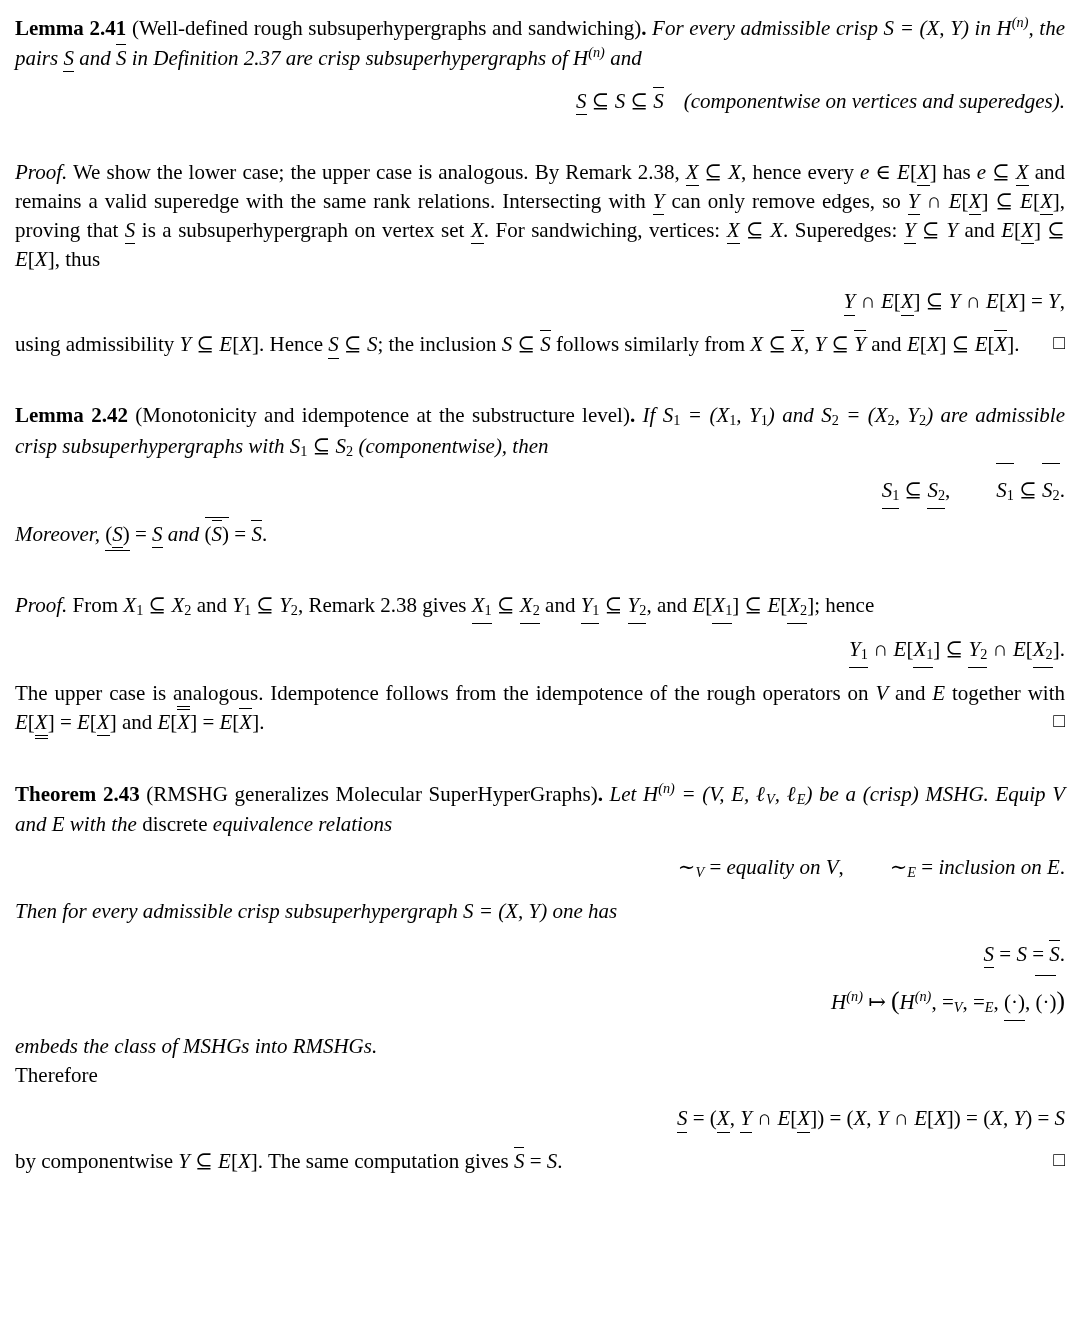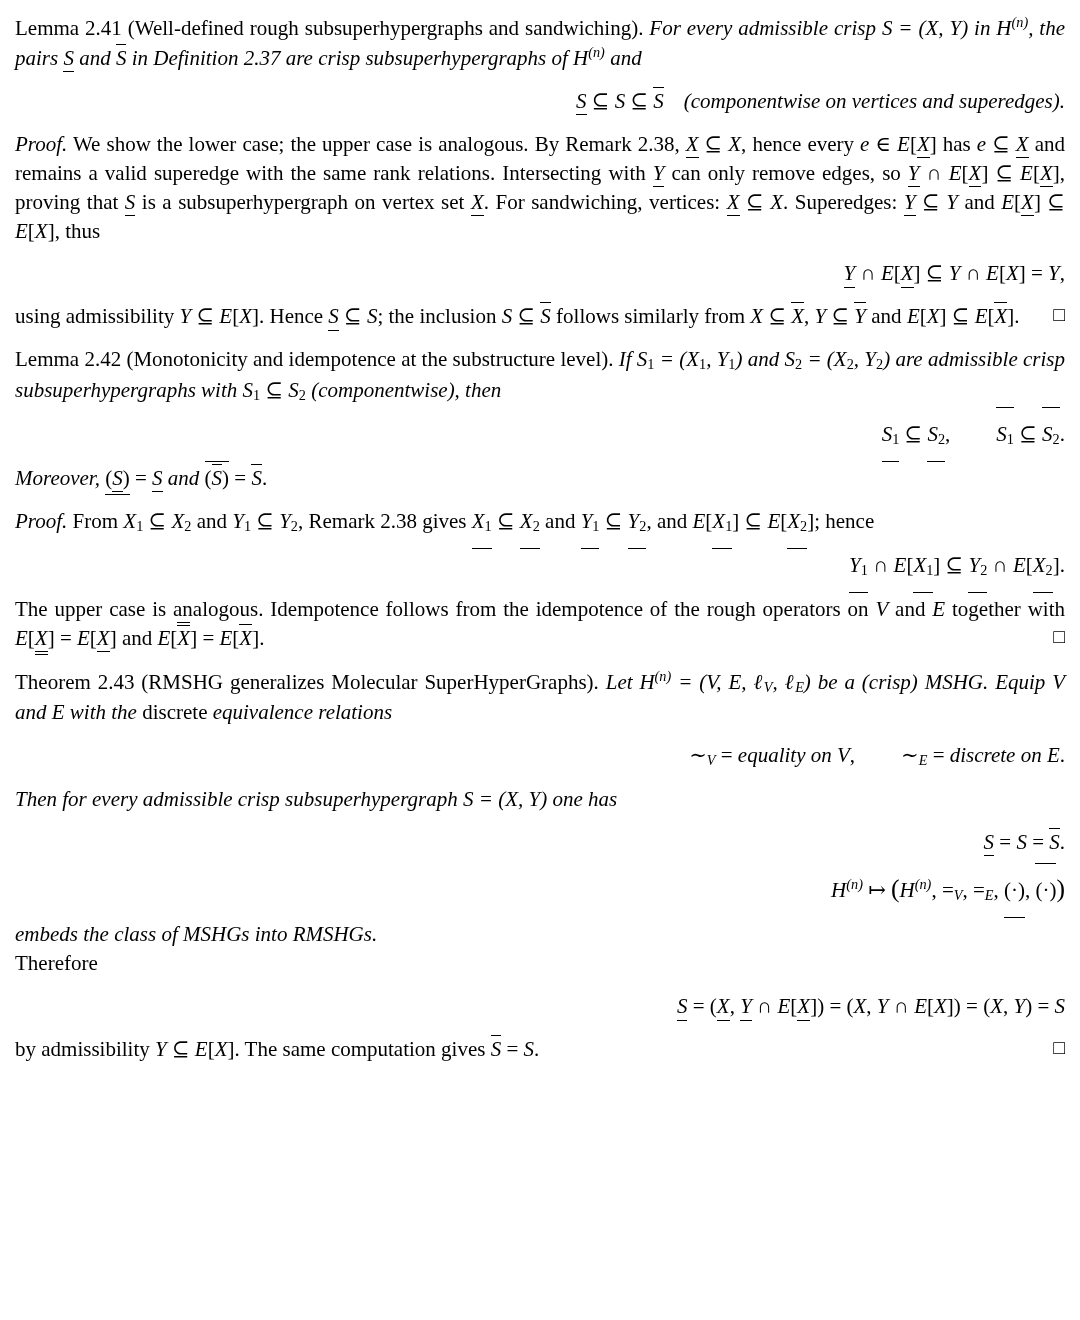--- a/index.html
+++ b/index.html
@@ -7,27 +7,27 @@
     width:1080px;
     color:#000;
     font-family:"Liberation Serif","DejaVu Serif",serif;
     font-size:21px;
     line-height:1.38;
     -webkit-font-smoothing:antialiased;
   }
   .doc{padding:13px 15px 8px 15px;}
   .para{text-align:justify;margin:0;}
   .display{text-align:right;margin:14px 0;}
-  .sec{margin-top:14px;}
+  .sec{margin-top:42px;}
   .after-gap{margin-top:10px;font-family:Liberation Serif, serif;}
 
   
-  .s-b{font-weight:400;}
+  .s-b{font-weight:700;}
   .s-i{font-style:italic;}
-  .s-u{border-bottom:1.4px solid currentColor;padding-bottom:15px;}
+  .s-u{border-bottom:1.4px solid currentColor;padding-bottom:6px;}
   .s-o{border-top:1.4px solid currentColor;padding-top:14px;}
   .s-iu{font-style:italic;border-bottom:1.4px solid currentColor;padding-bottom:1.5px;}
   .s-io{font-style:italic;border-top:1.4px solid currentColor;padding-top:1px;}
   .s-iuu{font-style:italic;border-bottom:4px double currentColor;padding-bottom:1px;}
   .s-ioo{font-style:italic;border-top:4px double currentColor;}
   .s-gu{border-bottom:1.4px solid currentColor;padding-bottom:4.5px;}
   .s-go{border-top:1.4px solid currentColor;padding-top:3.5px;}
   .s-sub{font-size:0.68em;vertical-align:-0.24em;}
   .s-isub{font-size:0.68em;vertical-align:-0.24em;font-style:italic;}
   .s-isup{font-size:0.68em;vertical-align:0.55em;font-style:italic;}
@@ -45,21 +45,21 @@
   <div class="para sec"><span class="s-i">Proof.</span><span> We show the lower case; the upper case is analogous. By Remark 2.38, </span><span class="s-iu">X</span><span> ⊆ </span><span class="s-i">X</span><span>, hence every </span><span class="s-i">e</span><span> ∈ </span><span class="s-i">E</span><span>[</span><span class="s-iu">X</span><span>] has </span><span class="s-i">e</span><span> ⊆ </span><span class="s-iu">X</span><span> and remains a valid superedge with the same rank relations.  Intersecting with </span><span class="s-iu">Y</span><span> can only remove edges, so </span><span class="s-iu">Y</span><span> ∩ </span><span class="s-i">E</span><span>[</span><span class="s-iu">X</span><span>] ⊆ </span><span class="s-i">E</span><span>[</span><span class="s-iu">X</span><span>], proving that </span><span class="s-iu">S</span><span> is a subsuperhypergraph on vertex set </span><span class="s-iu">X</span><span>.  For sandwiching, vertices: </span><span class="s-iu">X</span><span> ⊆ </span><span class="s-i">X</span><span>.  Superedges: </span><span class="s-iu">Y</span><span> ⊆ </span><span class="s-i">Y</span><span> and </span><span class="s-i">E</span><span>[</span><span class="s-iu">X</span><span>] ⊆ </span><span class="s-i">E</span><span>[</span><span class="s-i">X</span><span>], thus</span></div>
   <div class="display"><span class="s-iu">Y</span><span> ∩ </span><span class="s-i">E</span><span>[</span><span class="s-iu">X</span><span>] ⊆ </span><span class="s-i">Y</span><span> ∩ </span><span class="s-i">E</span><span>[</span><span class="s-i">X</span><span>] = </span><span class="s-i">Y</span><span>,</span></div>
   <div class="para"><span>using admissibility </span><span class="s-i">Y</span><span> ⊆ </span><span class="s-i">E</span><span>[</span><span class="s-i">X</span><span>].  Hence </span><span class="s-iu">S</span><span> ⊆ </span><span class="s-i">S</span><span>; the inclusion </span><span class="s-i">S</span><span> ⊆ </span><span class="s-io">S</span><span> follows similarly from </span><span class="s-i">X</span><span> ⊆ </span><span class="s-io">X</span><span>, </span><span class="s-i">Y</span><span> ⊆ </span><span class="s-io">Y</span><span> and </span><span class="s-i">E</span><span>[</span><span class="s-i">X</span><span>] ⊆ </span><span class="s-i">E</span><span>[</span><span class="s-io">X</span><span>].</span><span class="s-qed">□</span></div>
   <div class="para sec"><span class="s-b">Lemma 2.42</span><span> (Monotonicity and idempotence at the substructure level)</span><span class="s-b">.</span><span class="s-i"> If </span><span class="s-i">S</span><span class="s-sub">1</span><span class="s-i"> = (</span><span class="s-i">X</span><span class="s-sub">1</span><span class="s-i">, </span><span class="s-i">Y</span><span class="s-sub">1</span><span class="s-i">) and </span><span class="s-i">S</span><span class="s-sub">2</span><span class="s-i"> = (</span><span class="s-i">X</span><span class="s-sub">2</span><span class="s-i">, </span><span class="s-i">Y</span><span class="s-sub">2</span><span class="s-i">) are admissible crisp subsuperhypergraphs with </span><span class="s-i">S</span><span class="s-sub">1</span><span> ⊆ </span><span class="s-i">S</span><span class="s-sub">2</span><span class="s-i"> (componentwise), then</span></div>
   <div class="display"><span class="s-u"><span class="s-i">S</span><span class="s-sub">1</span></span><span> ⊆ </span><span class="s-u"><span class="s-i">S</span><span class="s-sub">2</span></span><span>,</span><span class="s-gap"></span><span class="s-o"><span class="s-i">S</span><span class="s-sub">1</span></span><span> ⊆ </span><span class="s-o"><span class="s-i">S</span><span class="s-sub">2</span></span><span>.</span></div>
   <div class="para after-gap"><span class="s-i">Moreover, </span><span class="s-gu"><span>(</span><span class="s-iu">S</span><span>)</span></span><span> = </span><span class="s-iu">S</span><span class="s-i"> and </span><span class="s-go"><span>(</span><span class="s-io">S</span><span>)</span></span><span> = </span><span class="s-io">S</span><span>.</span></div>
   <div class="para sec"><span class="s-i">Proof.</span><span> From </span><span class="s-i">X</span><span class="s-sub">1</span><span> ⊆ </span><span class="s-i">X</span><span class="s-sub">2</span><span> and </span><span class="s-i">Y</span><span class="s-sub">1</span><span> ⊆ </span><span class="s-i">Y</span><span class="s-sub">2</span><span>, Remark 2.38 gives </span><span class="s-u"><span class="s-i">X</span><span class="s-sub">1</span></span><span> ⊆ </span><span class="s-u"><span class="s-i">X</span><span class="s-sub">2</span></span><span> and </span><span class="s-u"><span class="s-i">Y</span><span class="s-sub">1</span></span><span> ⊆ </span><span class="s-u"><span class="s-i">Y</span><span class="s-sub">2</span></span><span>, and </span><span class="s-i">E</span><span>[</span><span class="s-u"><span class="s-i">X</span><span class="s-sub">1</span></span><span>] ⊆ </span><span class="s-i">E</span><span>[</span><span class="s-u"><span class="s-i">X</span><span class="s-sub">2</span></span><span>]; hence</span></div>
   <div class="display"><span class="s-u"><span class="s-i">Y</span><span class="s-sub">1</span></span><span> ∩ </span><span class="s-i">E</span><span>[</span><span class="s-u"><span class="s-i">X</span><span class="s-sub">1</span></span><span>] ⊆ </span><span class="s-u"><span class="s-i">Y</span><span class="s-sub">2</span></span><span> ∩ </span><span class="s-i">E</span><span>[</span><span class="s-u"><span class="s-i">X</span><span class="s-sub">2</span></span><span>].</span></div>
   <div class="para"><span>The upper case is analogous.  Idempotence follows from the idempotence of the rough operators on </span><span class="s-i">V</span><span> and </span><span class="s-i">E</span><span> together with </span><span class="s-i">E</span><span>[</span><span class="s-iuu">X</span><span>] = </span><span class="s-i">E</span><span>[</span><span class="s-iu">X</span><span>] and </span><span class="s-i">E</span><span>[</span><span class="s-ioo">X</span><span>] = </span><span class="s-i">E</span><span>[</span><span class="s-io">X</span><span>].</span><span class="s-qed">□</span></div>
   <div class="para sec"><span class="s-b">Theorem 2.43</span><span> (RMSHG generalizes Molecular SuperHyperGraphs)</span><span class="s-b">.</span><span class="s-i"> Let H</span><span class="s-isup">(n)</span><span class="s-i"> = (</span><span class="s-i">V</span><span class="s-i">, </span><span class="s-i">E</span><span class="s-i">, </span><span class="s-i">ℓ</span><span class="s-isub">V</span><span class="s-i">, </span><span class="s-i">ℓ</span><span class="s-isub">E</span><span class="s-i">) be a (crisp) MSHG. Equip V and E with the </span><span>discrete</span><span class="s-i"> equivalence relations</span></div>
-  <div class="display"><span>∼</span><span class="s-isub">V</span><span> = </span><span class="s-i">equality on V</span><span>,</span><span class="s-gap"></span><span>∼</span><span class="s-isub">E</span><span> = </span><span class="s-i">discrete on E</span><span>.</span></div>
+  <div class="display"><span>∼</span><span class="s-isub">V</span><span> = </span><span class="s-i">equality on V</span><span>,</span><span class="s-gap"></span><span>∼</span><span class="s-isub">E</span><span> = </span><span class="s-i">inclusion on E</span><span>.</span></div>
   <div class="para"><span class="s-i">Then for every admissible crisp subsuperhypergraph S = (X, Y) one has</span></div>
   <div class="display"><span class="s-iu">S</span><span> = </span><span class="s-i">S</span><span> = </span><span class="s-io">S</span><span>.</span></div>
   <div class="display"><span class="s-i">H</span><span class="s-isup">(n)</span><span>  ↦  </span><span class="s-lg">(</span><span class="s-i">H</span><span class="s-isup">(n)</span><span>, =</span><span class="s-isub">V</span><span>, =</span><span class="s-isub">E</span><span>, </span><span class="s-u">(·)</span><span>, </span><span class="s-o">(·)</span><span class="s-lg">)</span></div>
   <div class="para"><span class="s-i">embeds the class of MSHGs into RMSHGs.</span></div>
   <div class="para"><span>Therefore</span></div>
   <div class="display"><span class="s-iu">S</span><span> = (</span><span class="s-iu">X</span><span>, </span><span class="s-iu">Y</span><span> ∩ </span><span class="s-i">E</span><span>[</span><span class="s-iu">X</span><span>]) = (</span><span class="s-i">X</span><span>, </span><span class="s-i">Y</span><span> ∩ </span><span class="s-i">E</span><span>[</span><span class="s-i">X</span><span>]) = (</span><span class="s-i">X</span><span>, </span><span class="s-i">Y</span><span>) = </span><span class="s-i">S</span></div>
-  <div class="para"><span>by admissibility </span><span class="s-i">Y</span><span> ⊆ </span><span class="s-i">E</span><span>[</span><span class="s-i">X</span><span>].  The same computation gives </span><span class="s-io">S</span><span> = </span><span class="s-i">S</span><span>.</span><span class="s-qed">□</span></div>
+  <div class="para"><span>by componentwise </span><span class="s-i">Y</span><span> ⊆ </span><span class="s-i">E</span><span>[</span><span class="s-i">X</span><span>].  The same computation gives </span><span class="s-io">S</span><span> = </span><span class="s-i">S</span><span>.</span><span class="s-qed">□</span></div>
 </main>
 
 </body></html>

